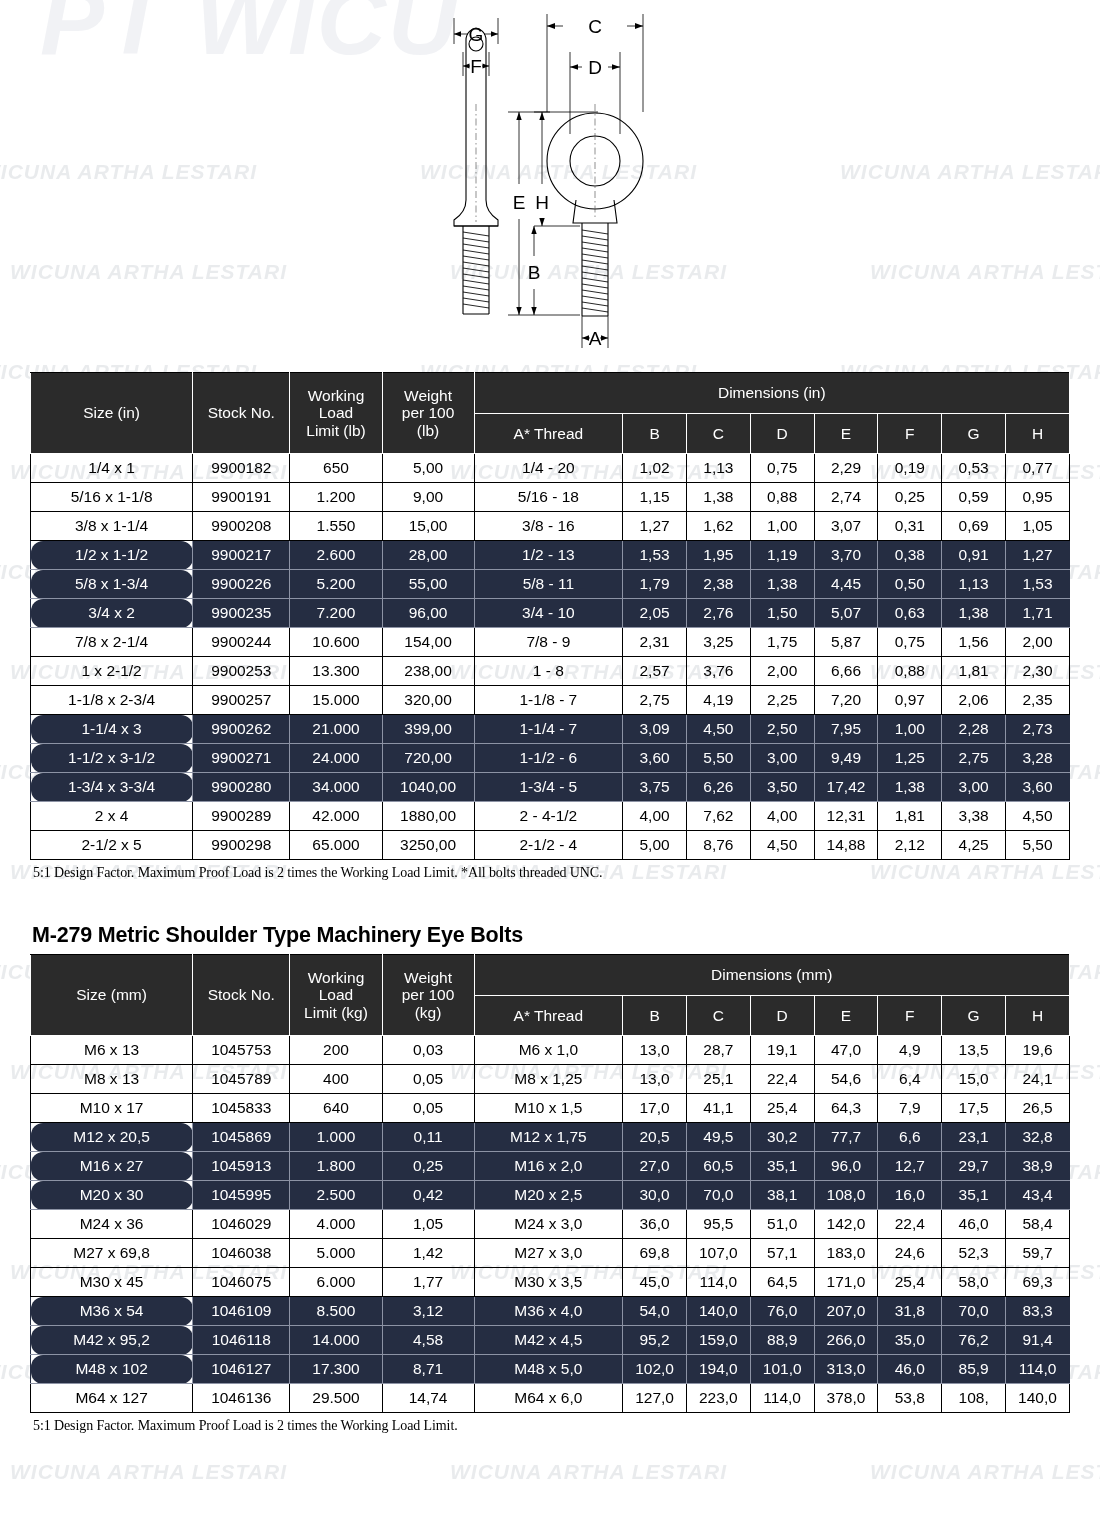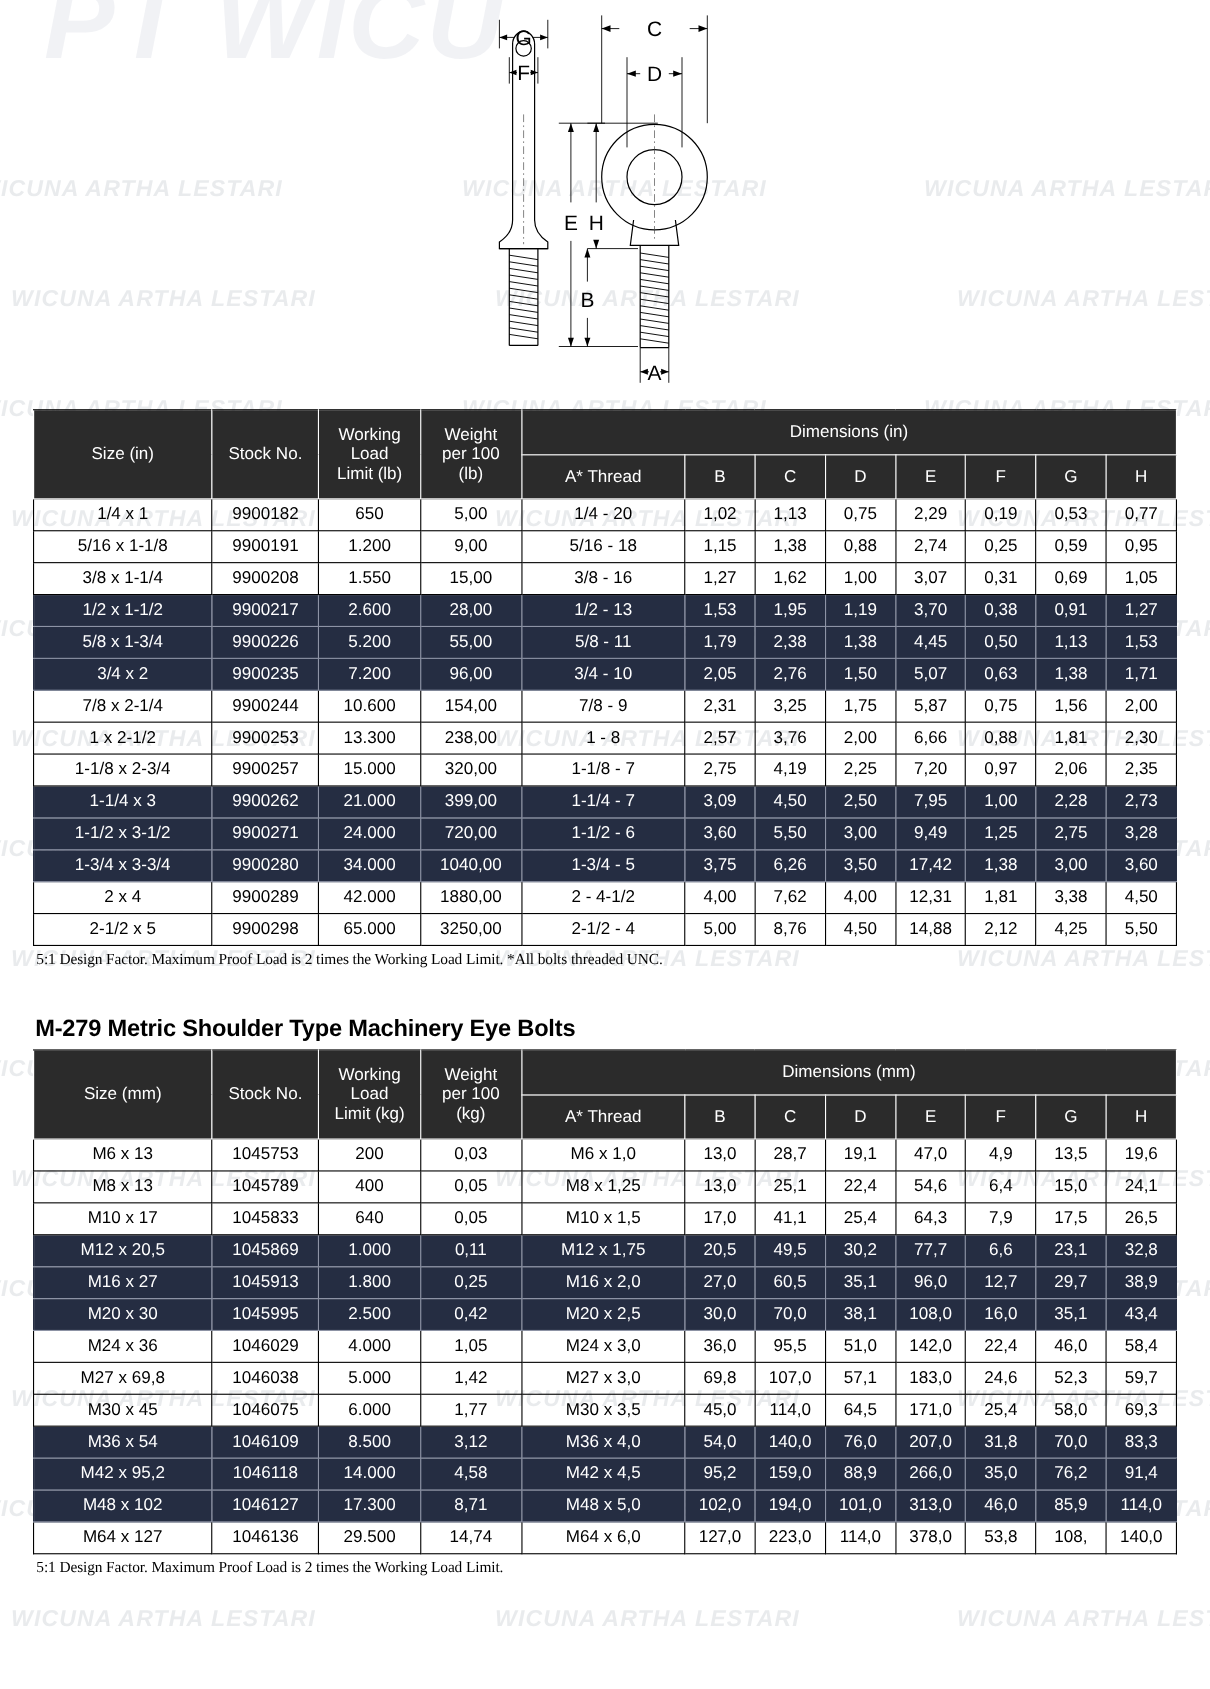--- a/index.html
+++ b/index.html
@@ -112,21 +112,21 @@
     border-top-color: #000;
   }
   .th-stack {
     padding: 14px 2px;
   }
   tbody tr.hl td {
     background: #252d42;
     color: #ffffff;
     border-color: #8d93a5;
   }
-  tbody tr.hl td:first-child { border-left-color:#252d42; }
+  tbody tr.hl td:first-child { border-left-color:#252d42;border-radius:12px; }
   tbody tr.hl td:last-child { border-right-color:#252d42; }
   tbody tr.plain td {
     background: transparent;
     color: #000;
   }
   td.c-size  { text-align: center; }
   .spec col.c1 { width: 155px; }
   .spec col.c2 { width: 93px; }
   .spec col.c3 { width: 88px; }
   .spec col.c4 { width: 88px; }

